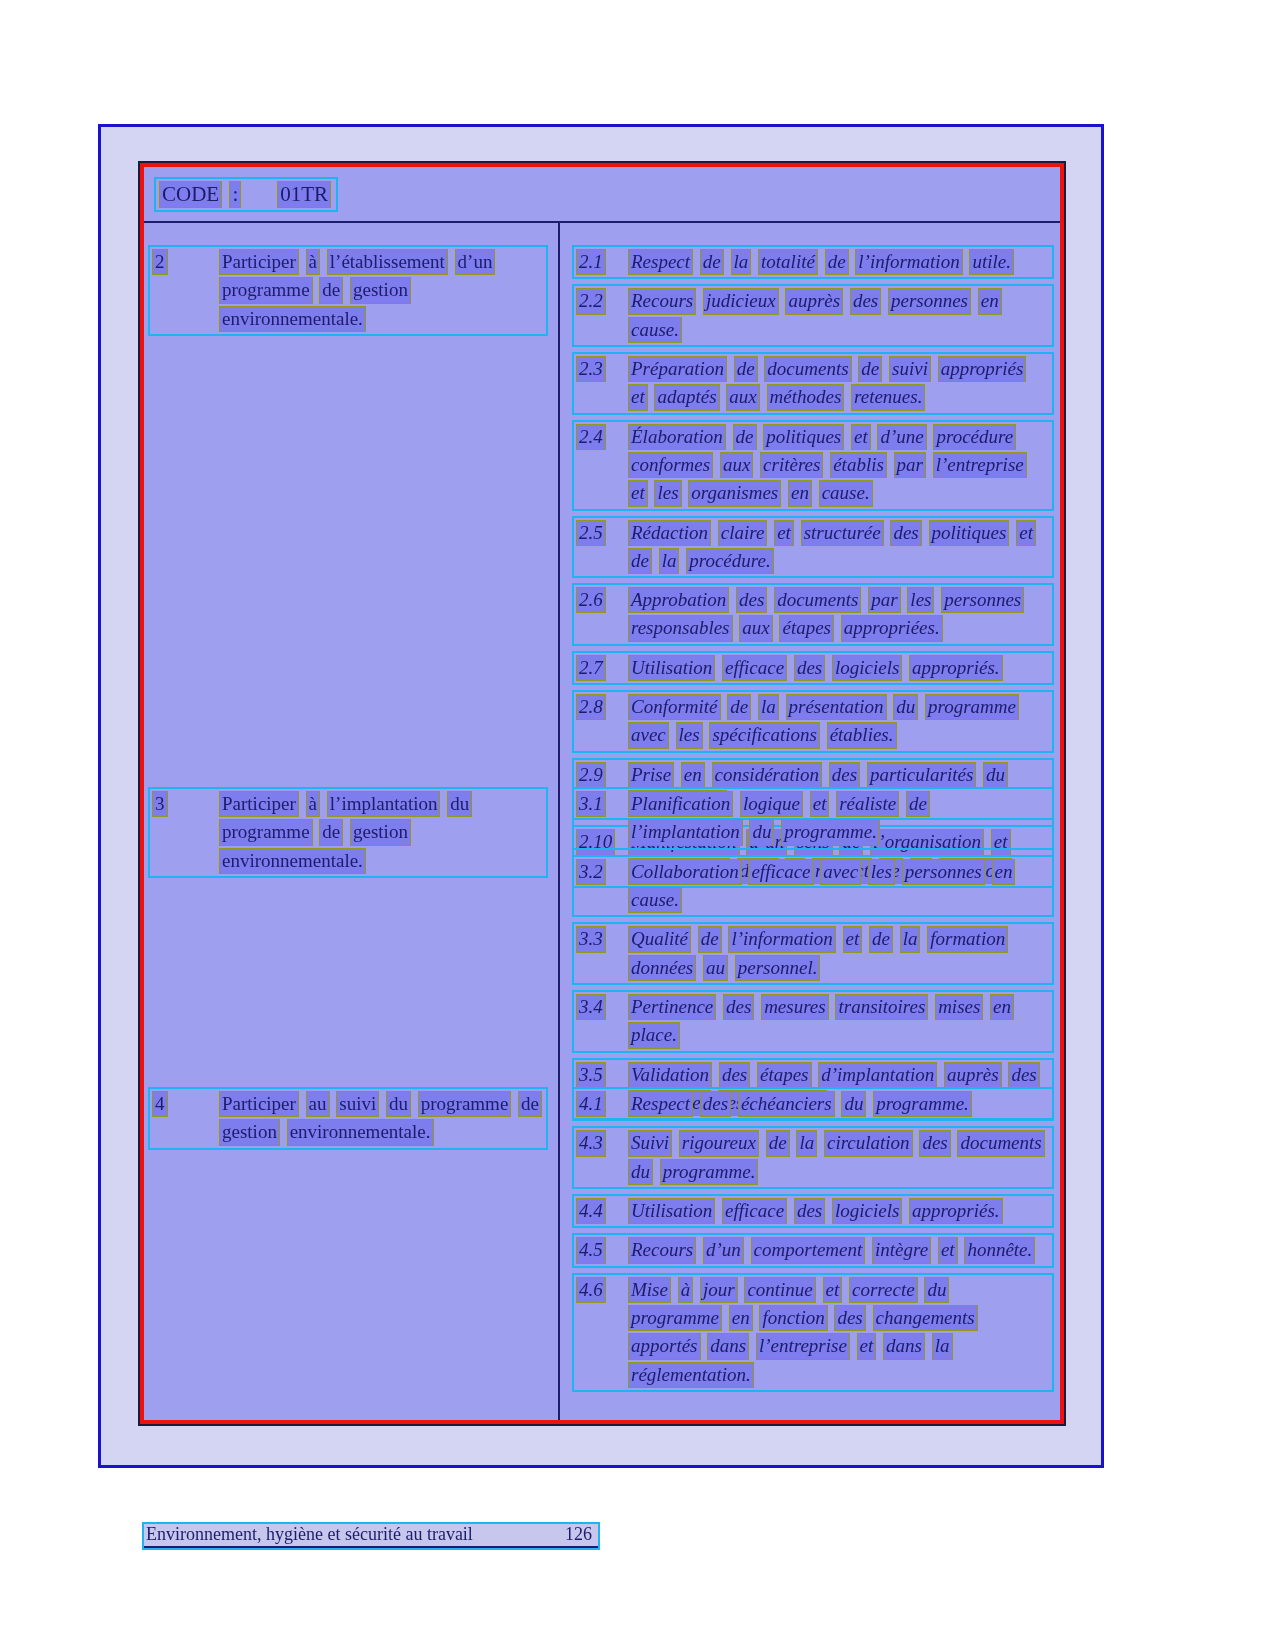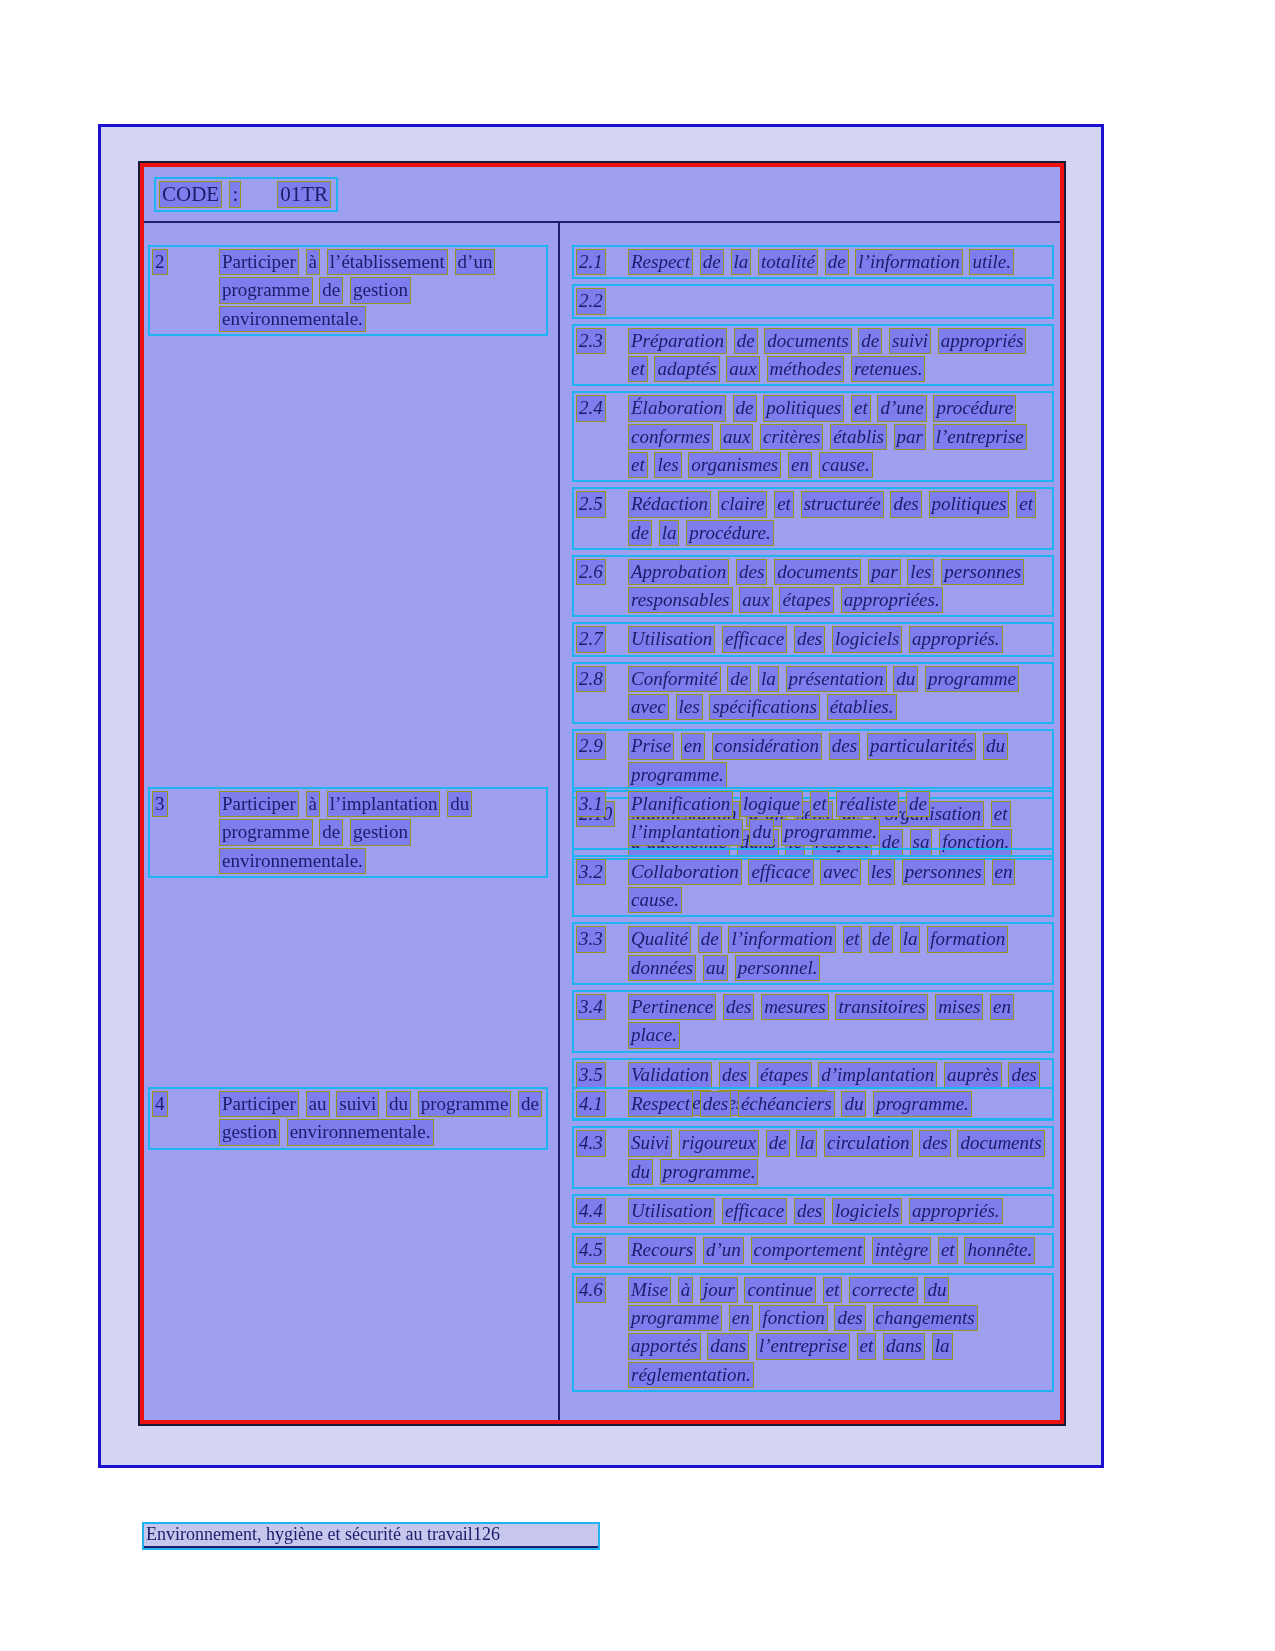--- a/index.html
+++ b/index.html
@@ -65,21 +65,21 @@
     border:1px solid var(--word-border,#96961c);
     padding:0 2px;margin:1px 2px 1px 0;
   }
   .footer{
     position:absolute;left:142px;top:1522px;width:458px;
     box-sizing:border-box;border:2px solid var(--cyan,#1fb3f2);
     background:var(--footer-bg,#c7c7ee);
     font-size:18px;
   }
   .footer-inner{
-    display:flex;align-items:baseline;
+    display:flex;justify-content:space-between;align-items:baseline;
     border-bottom:2px solid var(--grid,#1d1d6b);
     padding:0 6px 1px 2px;
   }
 </style>
 </head>
 <body>
 
 <div class="page">
   <div class="table-outer">
     <div class="table-red">
@@ -99,20 +99,21 @@
   </div>
   <div class="right-cell">
     <div class="crit-list">
   <div class="crit">
     <span class="crit-num"><span class="w">2.1</span> </span>
     <span class="crit-body"><span class="w">Respect</span> <span class="w">de</span> <span class="w">la</span> <span class="w">totalité</span> <span class="w">de</span> <span class="w">l’information</span> <span class="w">utile.</span> </span>
   </div>
 
   <div class="crit">
     <span class="crit-num"><span class="w">2.2</span> </span>
+    <span class="crit-body"><span class="w">Recours</span> <span class="w">judicieux</span> <span class="w">auprès</span> <span class="w">des</span> <span class="w">personnes</span> <span class="w">en</span> <span class="w">cause.</span> </span>
   </div>
 
   <div class="crit">
     <span class="crit-num"><span class="w">2.3</span> </span>
     <span class="crit-body"><span class="w">Préparation</span> <span class="w">de</span> <span class="w">documents</span> <span class="w">de</span> <span class="w">suivi</span> <span class="w">appropriés</span> <span class="w">et</span> <span class="w">adaptés</span> <span class="w">aux</span> <span class="w">méthodes</span> <span class="w">retenues.</span> </span>
   </div>
 
   <div class="crit">
     <span class="crit-num"><span class="w">2.4</span> </span>
     <span class="crit-body"><span class="w">Élaboration</span> <span class="w">de</span> <span class="w">politiques</span> <span class="w">et</span> <span class="w">d’une</span> <span class="w">procédure</span> <span class="w">conformes</span> <span class="w">aux</span> <span class="w">critères</span> <span class="w">établis</span> <span class="w">par</span> <span class="w">l’entreprise</span> <span class="w">et</span> <span class="w">les</span> <span class="w">organismes</span> <span class="w">en</span> <span class="w">cause.</span> </span>

